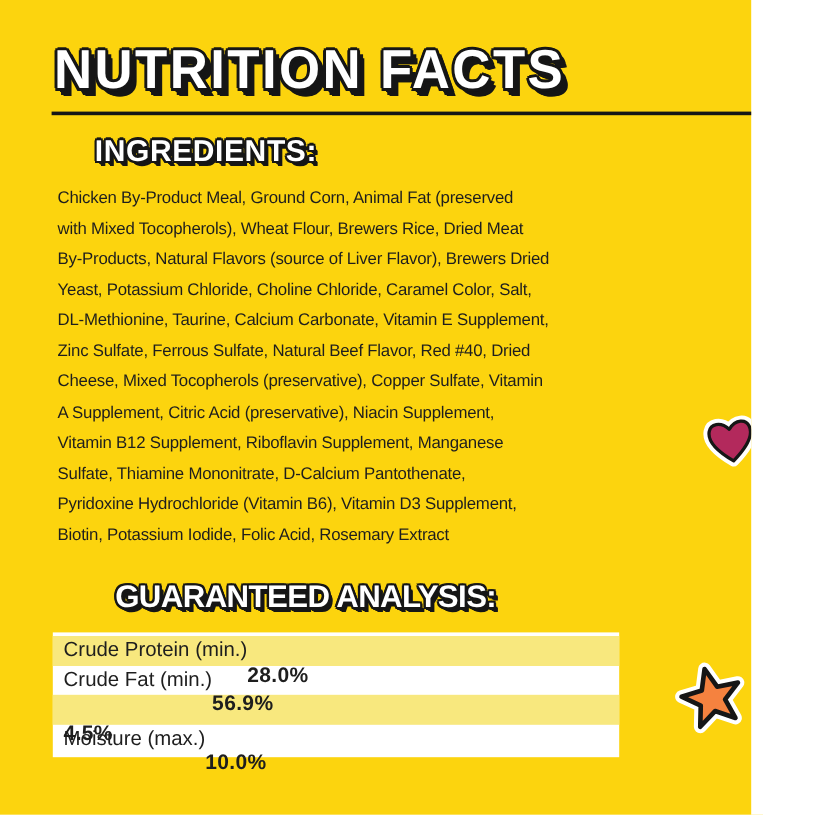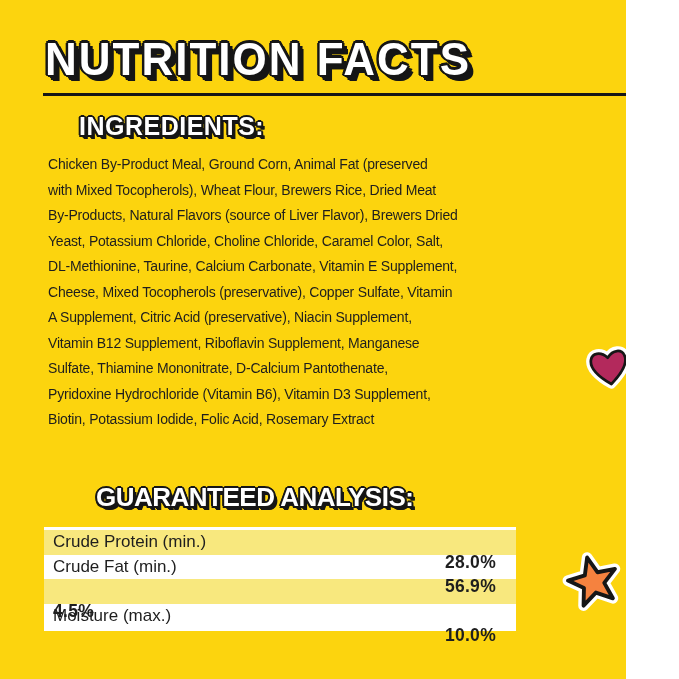--- a/index.html
+++ b/index.html
@@ -55,21 +55,21 @@
     font-size:14px;line-height:25.5px;letter-spacing:-0.2px;
     color:var(--text);
   }
   .ing-line{white-space:nowrap;}
   .ga-table{
     position:absolute;left:44px;top:527px;width:472px;
     background:var(--table-bg);
     padding:3px 0;box-sizing:border-box;
   }
   .ga-row{
-    display:flex;justify-content:space-between;align-items:center;
+    display:flex;align-items:center;
     height:24.5px;
     padding:0 20px 0 9px;
     font-size:17px;color:var(--text);
   }
   .ga-row:nth-child(odd){background:var(--stripe);}
   .ga-row .ga-value{font-weight:bold;font-size:17.5px;letter-spacing:0.3px;margin-top:40px;}
   .sticker{position:absolute;}
   .heart-sticker{left:584px;top:341px;width:50px;height:52px;}
   .star-sticker{left:562px;top:550px;width:62px;height:62px;}
 </style>
@@ -83,20 +83,21 @@
   <div class="divider"></div>
 
   <h2 class="outline-text section-heading ingredients-heading">INGREDIENTS:</h2>
 
   <div class="ingredients-body">
     <div class="ing-line">Chicken By-Product Meal, Ground Corn, Animal Fat (preserved</div>
     <div class="ing-line">with Mixed Tocopherols), Wheat Flour, Brewers Rice, Dried Meat</div>
     <div class="ing-line">By-Products, Natural Flavors (source of Liver Flavor), Brewers Dried</div>
     <div class="ing-line">Yeast, Potassium Chloride, Choline Chloride, Caramel Color, Salt,</div>
     <div class="ing-line">DL-Methionine, Taurine, Calcium Carbonate, Vitamin E Supplement,</div>
+    <div class="ing-line">Zinc Sulfate, Ferrous Sulfate, Natural Beef Flavor, Red #40, Dried</div>
     <div class="ing-line">Cheese, Mixed Tocopherols (preservative), Copper Sulfate, Vitamin</div>
     <div class="ing-line">A Supplement, Citric Acid (preservative), Niacin Supplement,</div>
     <div class="ing-line">Vitamin B12 Supplement, Riboflavin Supplement, Manganese</div>
     <div class="ing-line">Sulfate, Thiamine Mononitrate, D-Calcium Pantothenate,</div>
     <div class="ing-line">Pyridoxine Hydrochloride (Vitamin B6), Vitamin D3 Supplement,</div>
     <div class="ing-line">Biotin, Potassium Iodide, Folic Acid, Rosemary Extract</div>
   </div>
 
   <svg class="sticker heart-sticker" viewBox="0 0 64 64" aria-hidden="true">
     <g transform="rotate(-8 32 32)">

